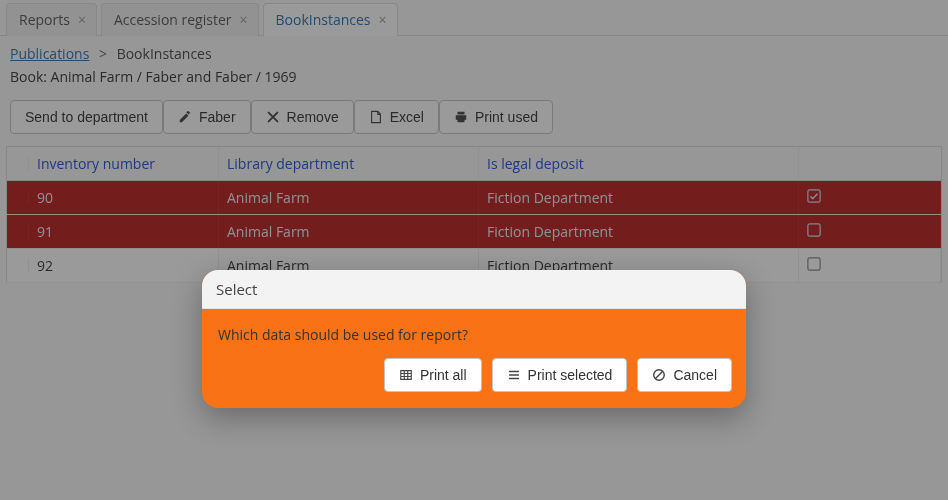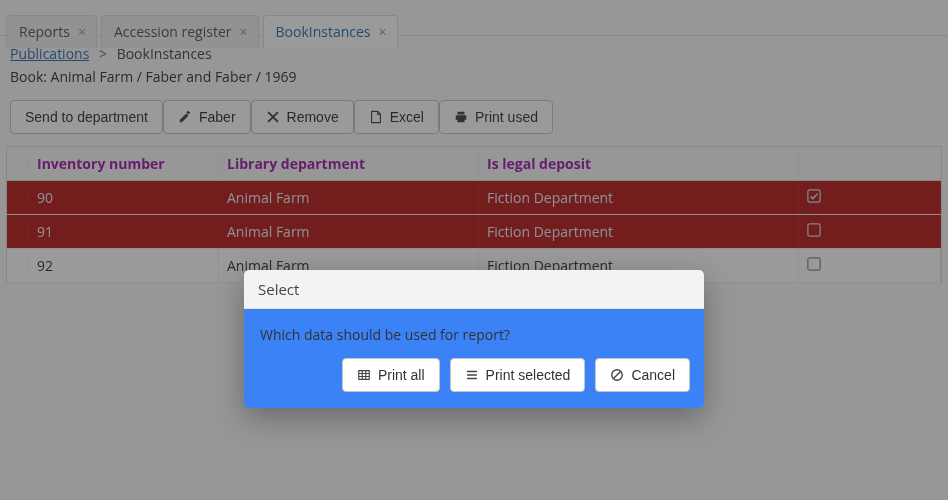--- a/index.html
+++ b/index.html
@@ -1,50 +1,50 @@
 <!DOCTYPE html>
 <html><head>
 <meta charset="utf-8">
 <style>
   * { box-sizing: border-box; margin: 0; padding: 0; }
   html, body { width: 948px; height: 500px; overflow: hidden; font-family: "Segoe UI", "Open Sans", Arial, sans-serif; font-size: 14px; color: #333; background: #fafafa; }
   .page { position: relative; width: 948px; height: 500px; background: #fafafa; }
 
   
   .tabs { display: flex; align-items: flex-end; height: 36px; padding: 2px 6px 0 6px; border-bottom: 1px solid #ddd; gap: 4px; }
-  .tab { display: flex; align-items: center; gap: 8px; padding: 6px 10px 7px 12px; border: 1px solid #ddd; border-bottom: none; border-radius: 4px 4px 0 0; background: #f1f1f1; color: #555; cursor: pointer; position: relative; top: 13px; }
+  .tab { display: flex; align-items: center; gap: 8px; padding: 6px 10px 7px 12px; border: 1px solid #ddd; border-bottom: none; border-radius: 4px 4px 0 0; background: #f1f1f1; color: #555; cursor: pointer; position: relative; top: 1px; }
   .tab.active { background: #fff; color: #2a6fb5; }
   .tab-close { font-size: 14px; color: #999; line-height: 1; }
 
   
   .crumbs { padding: 8px 10px 2px 10px; color: #444; }
   .crumbs a { color: #2a6fb5; text-decoration: underline; }
   .crumbs .sep { margin: 0 6px; color: #666; }
   .subtitle { padding: 2px 10px 10px 10px; color: #333; }
 
   
   .toolbar { display: flex; padding: 4px 10px 12px 10px; }
   .btn { display: inline-flex; align-items: center; gap: 7px; padding: 6px 14px; border: 1px solid #c5c5c5; background: #fff; border-radius: 4px; color: #333; cursor: pointer; font-size: 14px; line-height: 20px; }
   .icon { width: 14px; height: 14px; display: inline-block; }
 
   
   .table { width: calc(100% - 12px); margin: 0 6px; border: 1px solid #ddd; border-bottom: none; background: #fff; }
   .thead, .trow { display: grid; grid-template-columns: 22px 190px 260px 320px 1fr; align-items: center; }
   .thead { background: #fafafa; border-bottom: 1px solid #ddd; }
   .th, .td { padding: 7px 8px; border-right: 1px solid #eee; white-space: nowrap; overflow: hidden; text-overflow: ellipsis; }
-  .th { color: #a21caf; font-weight: 700; }
+  .th { color: #1d4ed8; font-weight: 400; }
   .th-first, .td-first { border-right: 1px solid #eee; }
   .trow { border-bottom: 1px solid #eee; }
   .trow.sel { background: #b91c1c; color: #e8eef6; }
   .trow.sel .td { border-right-color: rgba(255,255,255,0.06); }
   .chk { width: 14px; height: 14px; }
 
   
   .overlay { position: absolute; inset: 0; background: rgba(30,30,30,0.45); display: flex; align-items: flex-start; justify-content: center; padding-top: 270px; }
-  .modal { width: 460px; background: #3b82f6; border-radius: 5px; box-shadow: 0 10px 30px rgba(0,0,0,0.3); overflow: hidden; }
+  .modal { width: 544px; background: #f97316; border-radius: 16px; box-shadow: 0 10px 30px rgba(0,0,0,0.3); overflow: hidden; }
   .modal-head { background: #f3f3f3; border-bottom: 1px solid #e3e3e3; padding: 9px 14px; font-size: 15px; color: #444; }
   .modal-body { padding: 16px 16px 8px 16px; color: #333; }
   .modal-actions { display: flex; justify-content: flex-end; gap: 10px; padding: 6px 14px 16px 14px; }
 </style>
 </head>
 <body>
 <div class="page">
 
   <div class="tabs">
     <div class="tab">

